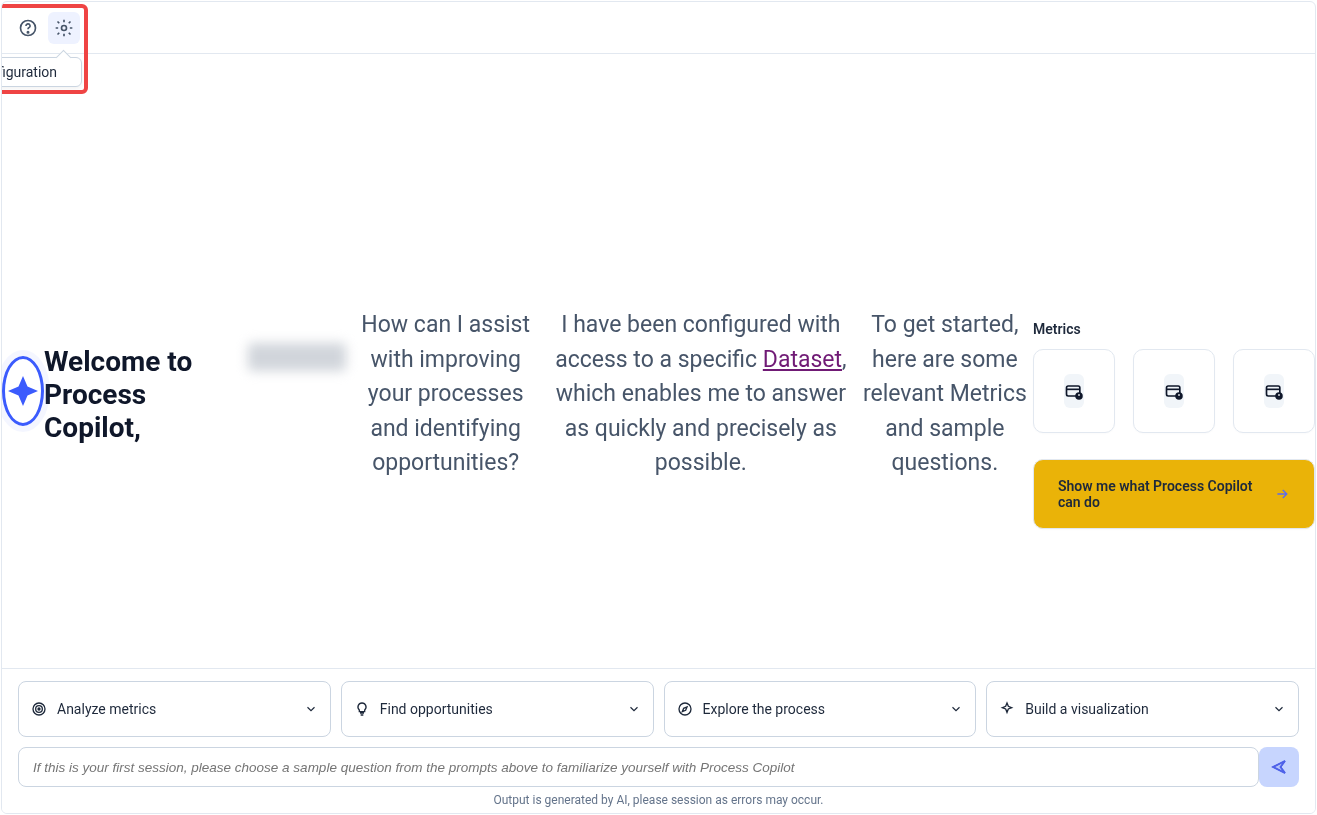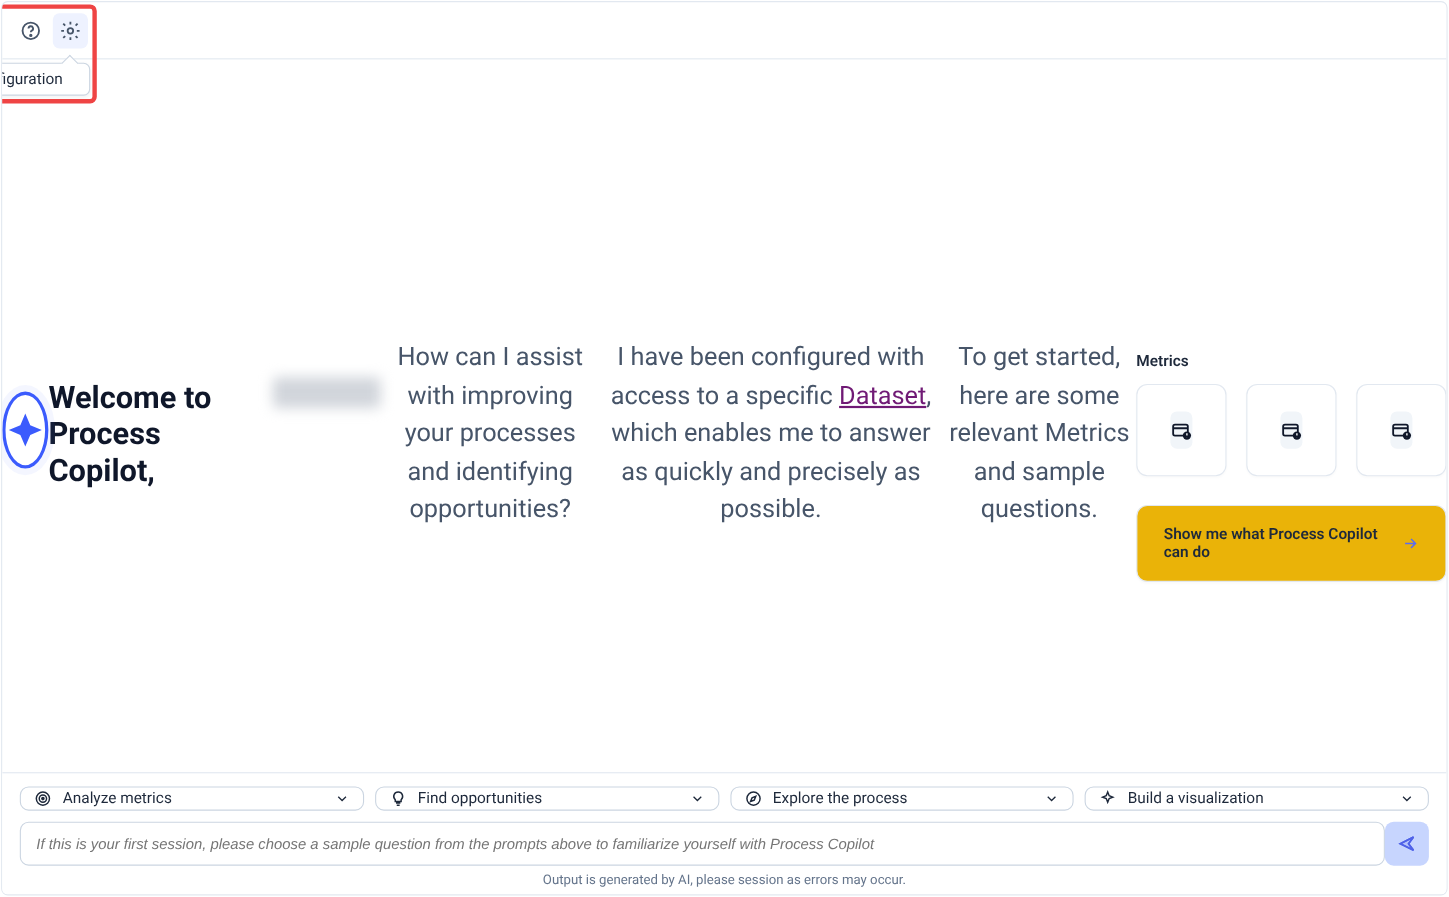--- a/index.html
+++ b/index.html
@@ -121,21 +121,21 @@
   .demo-label { font-size: 14px; font-weight: 600; color: #1e293b; }
   .footer {
     position: absolute; left: 0; right: 0; bottom: 0;
     border-top: 1px solid #e2e8f0;
     background: #fff;
     padding: 12px 16px 6px 16px;
   }
   .chip-row { display: flex; gap: 10px; margin-bottom: 10px; }
   .chip {
     flex: 1; border: 1px solid #cbd5e1; border-radius: 8px;
-    background: #fff; height: 22px;
+    background: #fff; height: 56px;
     display: flex; align-items: center; justify-content: space-between;
     padding: 0 12px; cursor: pointer;
     font-size: 14px; color: #1e293b;
   }
   .chip-left { display: flex; align-items: center; gap: 10px; }
   .input-row { display: flex; gap: 0; }
   .prompt-input {
     flex: 1; border: 1px solid #cbd5e1; border-radius: 8px;
     height: 40px; padding: 0 14px; font-size: 13.5px;
     font-style: italic; color: #64748b; outline: none;

